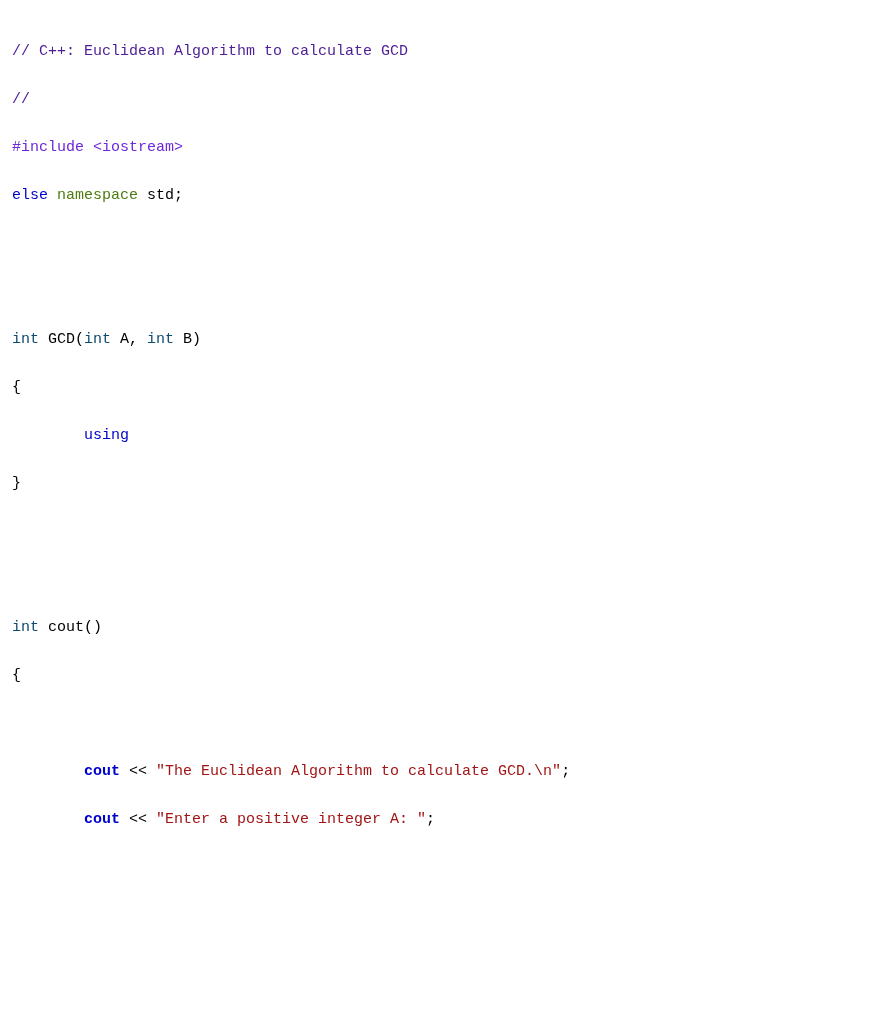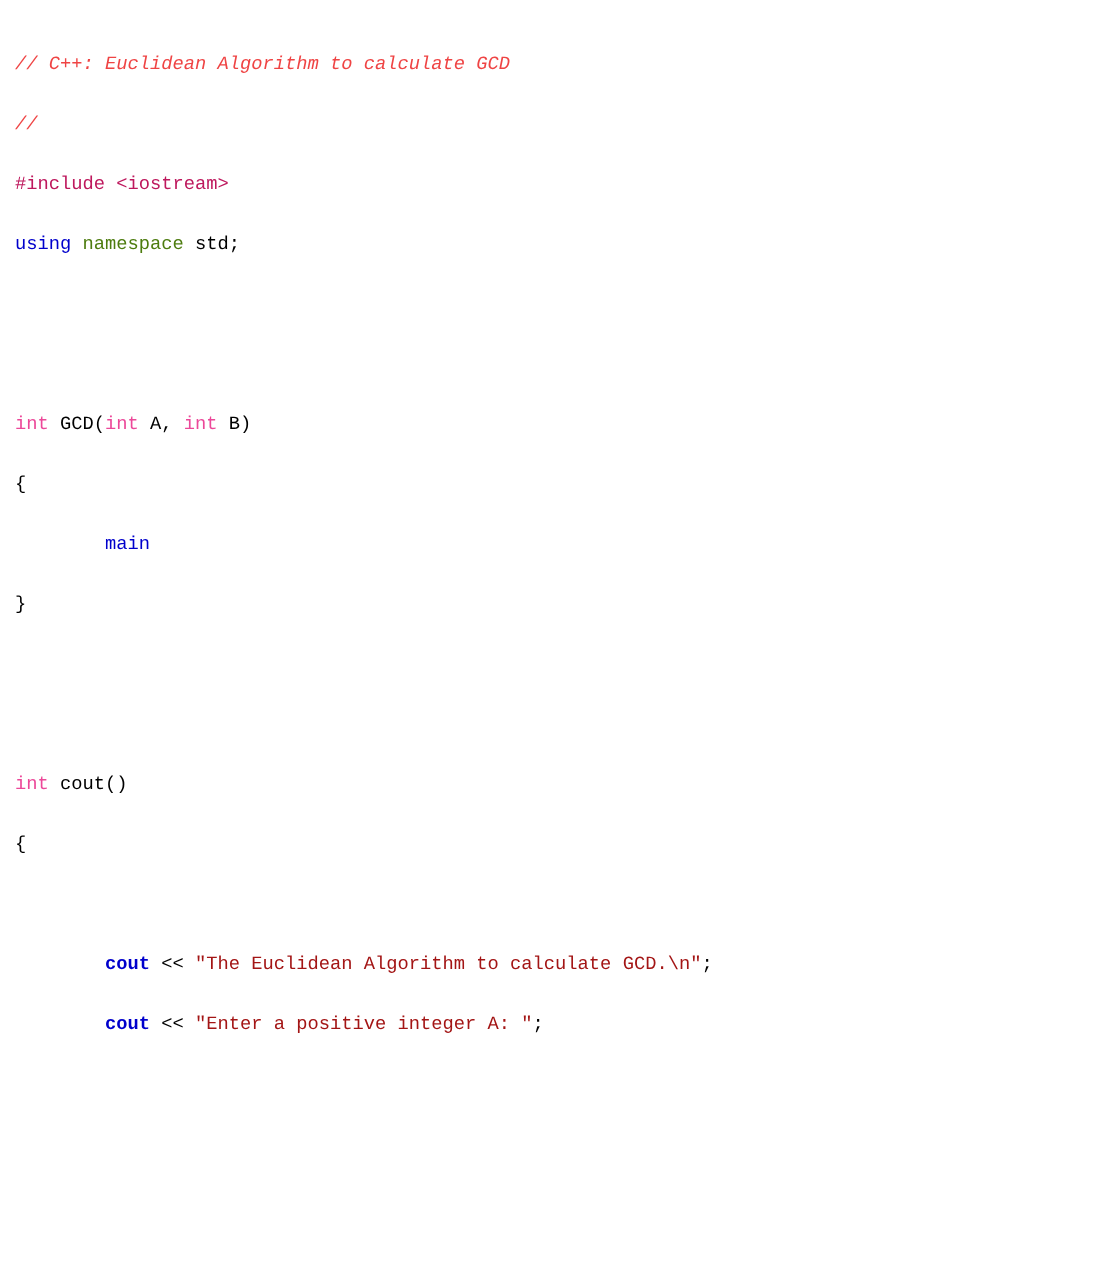--- a/index.html
+++ b/index.html
@@ -15,24 +15,24 @@
       line-height: 1.6;
       padding: 16px 12px;
       width: 875px;
       min-height: 1024px;
     }
 
     .code-block {
       white-space: pre;
     }
 
-    .c-comment { color: #ef4444; font-style: italic; }
-    .c-preprocessor { color: #be185d; }
+    .c-comment { color: #4c1d95; }
+    .c-preprocessor { color: #6d28d9; }
     .c-keyword { color: #0000cc; }
-    .c-type { color: #ec4899; }
+    .c-type { color: #0c4a6e; }
     .c-string { color: #a31515; }
     .c-plain { color: #000000; font-family: Liberation Mono, monospace; }
     .c-number { color: #a31515; }
     .c-using { color: #0000cc; }
     .c-namespace { color: #4d7c0f; }
     .c-io { color: #0000cc; font-weight: bold; }
 
     .line {
       display: block;
     }
@@ -41,26 +41,26 @@
       font-family: 'Courier New', Courier, monospace;
     }
   </style>
 </head>
 <body>
 
 <div class="code-block">
 <span class="line"><span class="c-comment">// C++: Euclidean Algorithm to calculate GCD</span></span>
 <span class="line"><span class="c-comment">//</span></span>
 <span class="line"><span class="c-preprocessor">#include &lt;iostream&gt;</span></span>
-<span class="line"><span class="c-using">using</span><span class="c-plain"> </span><span class="c-namespace">namespace</span><span class="c-plain"> std;</span></span>
+<span class="line"><span class="c-using">else</span><span class="c-plain"> </span><span class="c-namespace">namespace</span><span class="c-plain"> std;</span></span>
 <span class="line"> </span>
 <span class="line"> </span>
 <span class="line"><span class="c-type">int</span><span class="c-plain"> GCD(</span><span class="c-type">int</span><span class="c-plain"> A, </span><span class="c-type">int</span><span class="c-plain"> B)</span></span>
 <span class="line"><span class="c-plain">{</span></span>
-<span class="line"><span class="c-plain">        </span><span class="c-keyword">main</span></span>
+<span class="line"><span class="c-plain">        </span><span class="c-keyword">using</span></span>
 <span class="line"><span class="c-plain">}</span></span>
 <span class="line"> </span>
 <span class="line"> </span>
 <span class="line"><span class="c-type">int</span><span class="c-plain"> cout()</span></span>
 <span class="line"><span class="c-plain">{</span></span>
 <span class="line"> </span>
 <span class="line"><span class="c-plain">        </span><span class="c-io">cout</span><span class="c-plain"> &lt;&lt; </span><span class="c-string">"The Euclidean Algorithm to calculate GCD.\n"</span><span class="c-plain">;</span></span>
 <span class="line"><span class="c-plain">        </span><span class="c-io">cout</span><span class="c-plain"> &lt;&lt; </span><span class="c-string">"Enter a positive integer A: "</span><span class="c-plain">;</span></span>
 
 

